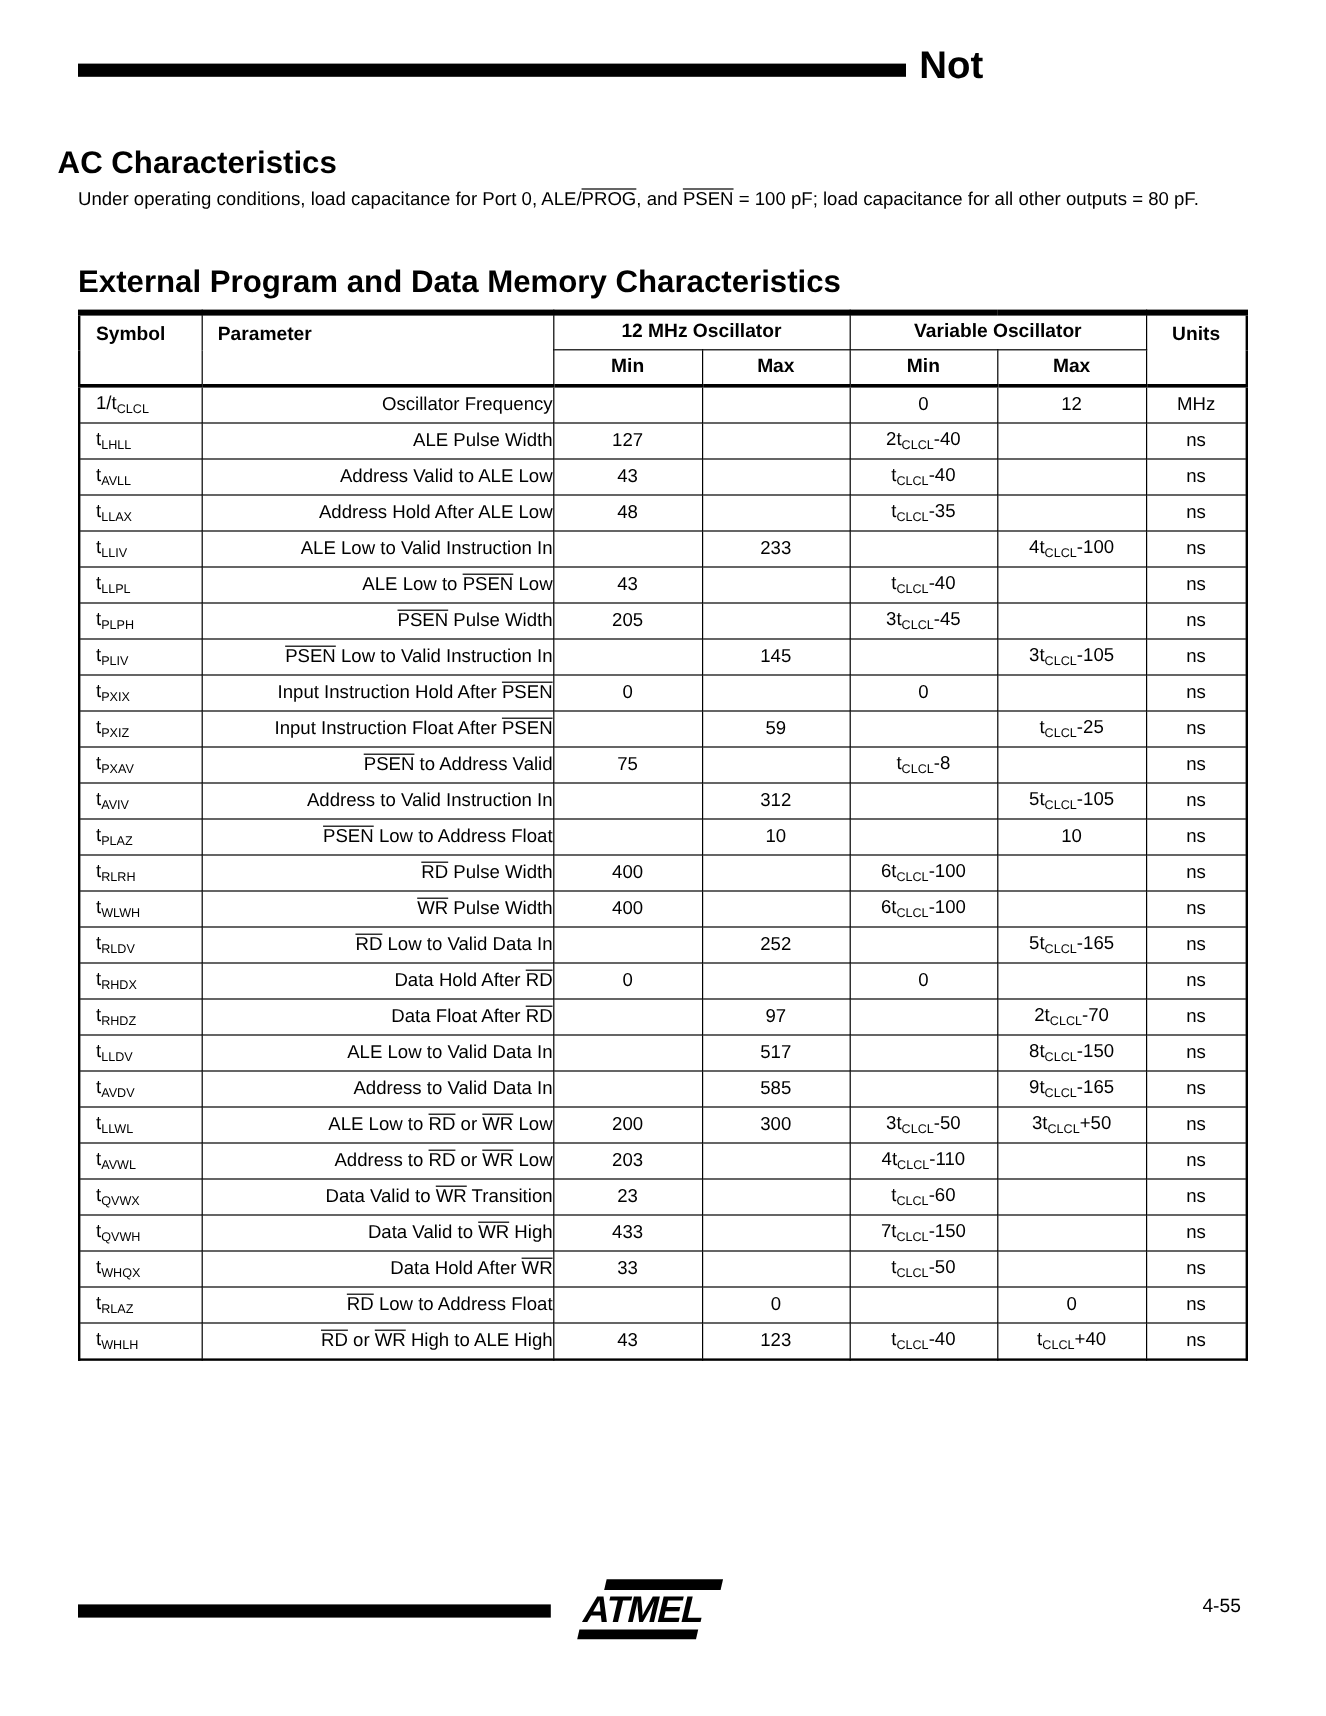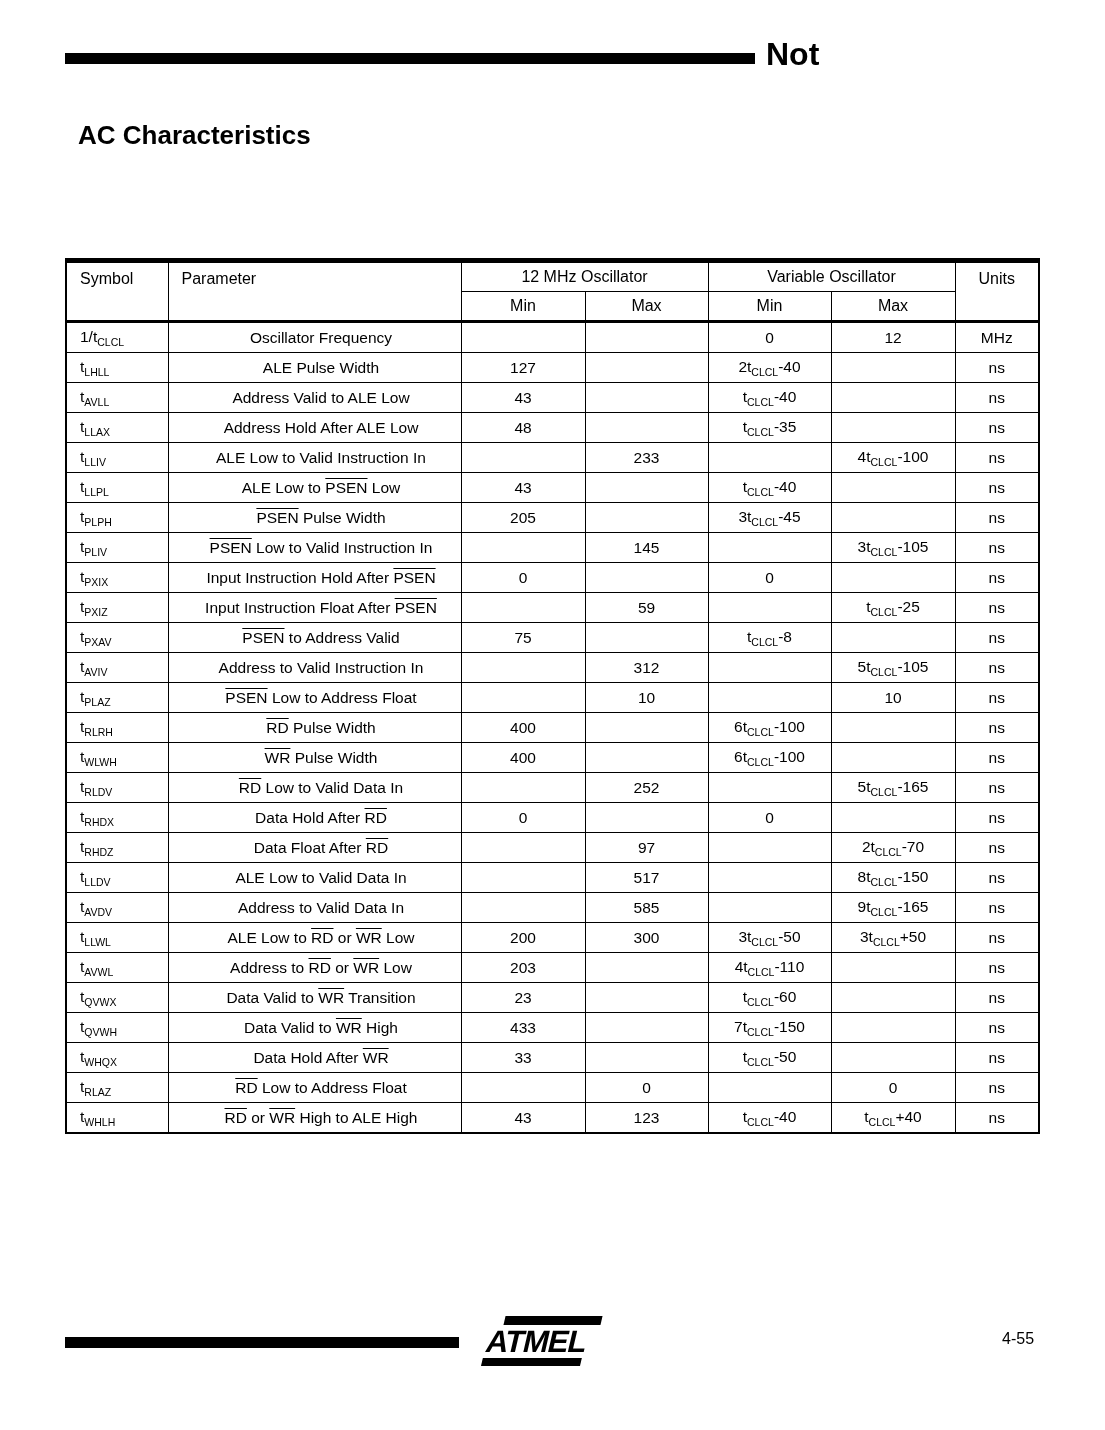--- a/index.html
+++ b/index.html
@@ -7,66 +7,68 @@
     position:relative; width:1105px; height:1430px; background:#ffffff;
     font-family:"Liberation Sans", sans-serif; color:#000;
     overflow:hidden;
   }
 
   
   .top-rule { position:absolute; left:65px; top:53px; width:690px; height:11px; background:#000; }
   .not-text { position:absolute; left:766px; top:36px; font-size:32px; font-weight:bold; letter-spacing:0; }
 
   
-  .h-ac  { position:absolute; left:78px; top:120px; font-size:26px; font-weight:bold; }
+  .h-ac  { position:absolute; left:48px; top:120px; font-size:26px; font-weight:bold; }
   .intro { position:absolute; left:65px; top:156px; width:990px; font-size:15.5px; line-height:22px; }
   .h-ext { position:absolute; left:65px; top:219px; font-size:26px; font-weight:bold; }
 
   
   .ol  { text-decoration:overline; }
   .sub { font-size:10.5px; vertical-align:-3.5px; }
 
   
   table.spec {
     position:absolute; left:65px; top:258px; width:973px;
     border-collapse:collapse; table-layout:fixed;
     border:2px solid #000; border-top:5px solid #000;
   }
   table.spec th, table.spec td {
     border:1.5px solid #000; overflow:hidden; white-space:nowrap;
     font-size:15.5px; padding:0;
   }
-  table.spec thead th { font-size:16px; font-weight:normal; height:28px; }
+  table.spec thead th { font-size:16px; font-weight:bold; height:28px; }
   .th-left  { text-align:left; vertical-align:top; padding:7px 0 0 13px !important; }
   .th-units { text-align:center; vertical-align:top; padding-top:7px !important; }
   .th-center{ text-align:center; vertical-align:middle; }
   table.spec tbody td { height:29px; vertical-align:middle; }
   table.spec tbody tr:first-child td { border-top:3px solid #000; }
   td.sym   { text-align:left; padding-left:13px !important; }
-  td.param { text-align:center; padding-left:13px !important; }
+  td.param { text-align:right; padding-left:13px !important; }
   td.c     { text-align:center; }
 
   
   .footer-rule { position:absolute; left:65px; top:1337px; width:394px; height:11px; background:#000; }
   .page-number { position:absolute; left:1002px; top:1330px; font-size:16px; font-weight:normal; }
   .logo { position:absolute; left:481px; top:1316px; width:115px; }
   .logo-inner { transform:skewX(-13deg); transform-origin:0 100%; }
   .logo-bar-top    { width:97px; height:9px; background:#000; margin-left:13px; }
   .logo-word       { font-size:31px; font-weight:bold; line-height:31px; letter-spacing:-1px; margin-top:1px; color:#000; }
   .logo-bar-bottom { width:99px; height:8px; background:#000; margin-top:1px; }
 </style>
 </head>
 <body>
 
 <div class="page">
 
   <div class="top-rule"></div>
   <div class="not-text">Not</div>
 
   <div class="h-ac">AC Characteristics</div>
+  <div class="intro"><span>Under operating conditions, load capacitance for Port 0, ALE/</span><span class="ol">PROG</span><span>, and </span><span class="ol">PSEN</span><span> = 100 pF; load capacitance for all other outputs = 80 pF.</span></div>
+  <div class="h-ext">External Program and Data Memory Characteristics</div>
 
   <table class="spec">
     <colgroup>
       <col style="width:102px">
         <col style="width:293px">
         <col style="width:124px">
       <col style="width:123px">
         <col style="width:123px">
         <col style="width:124px">
         <col style="width:84px">

